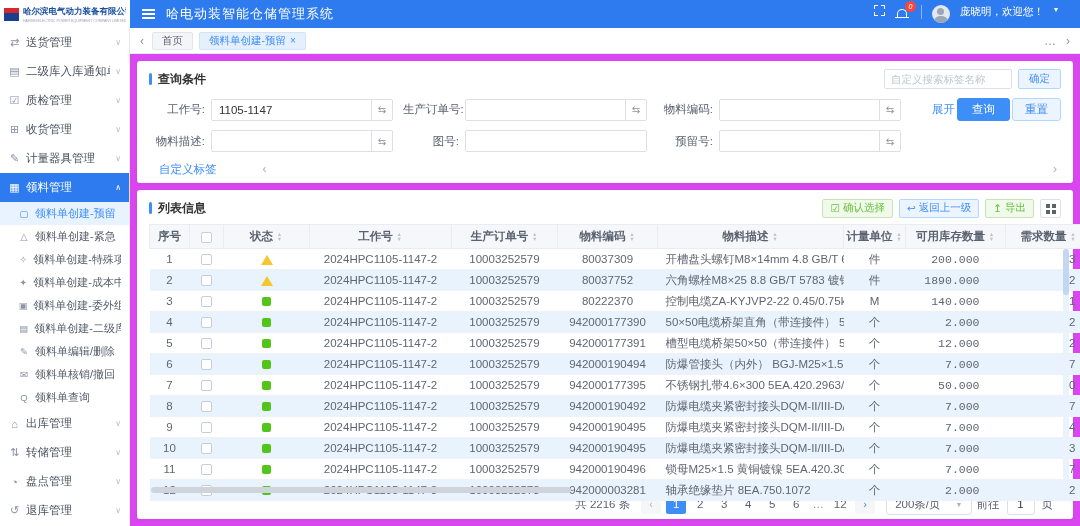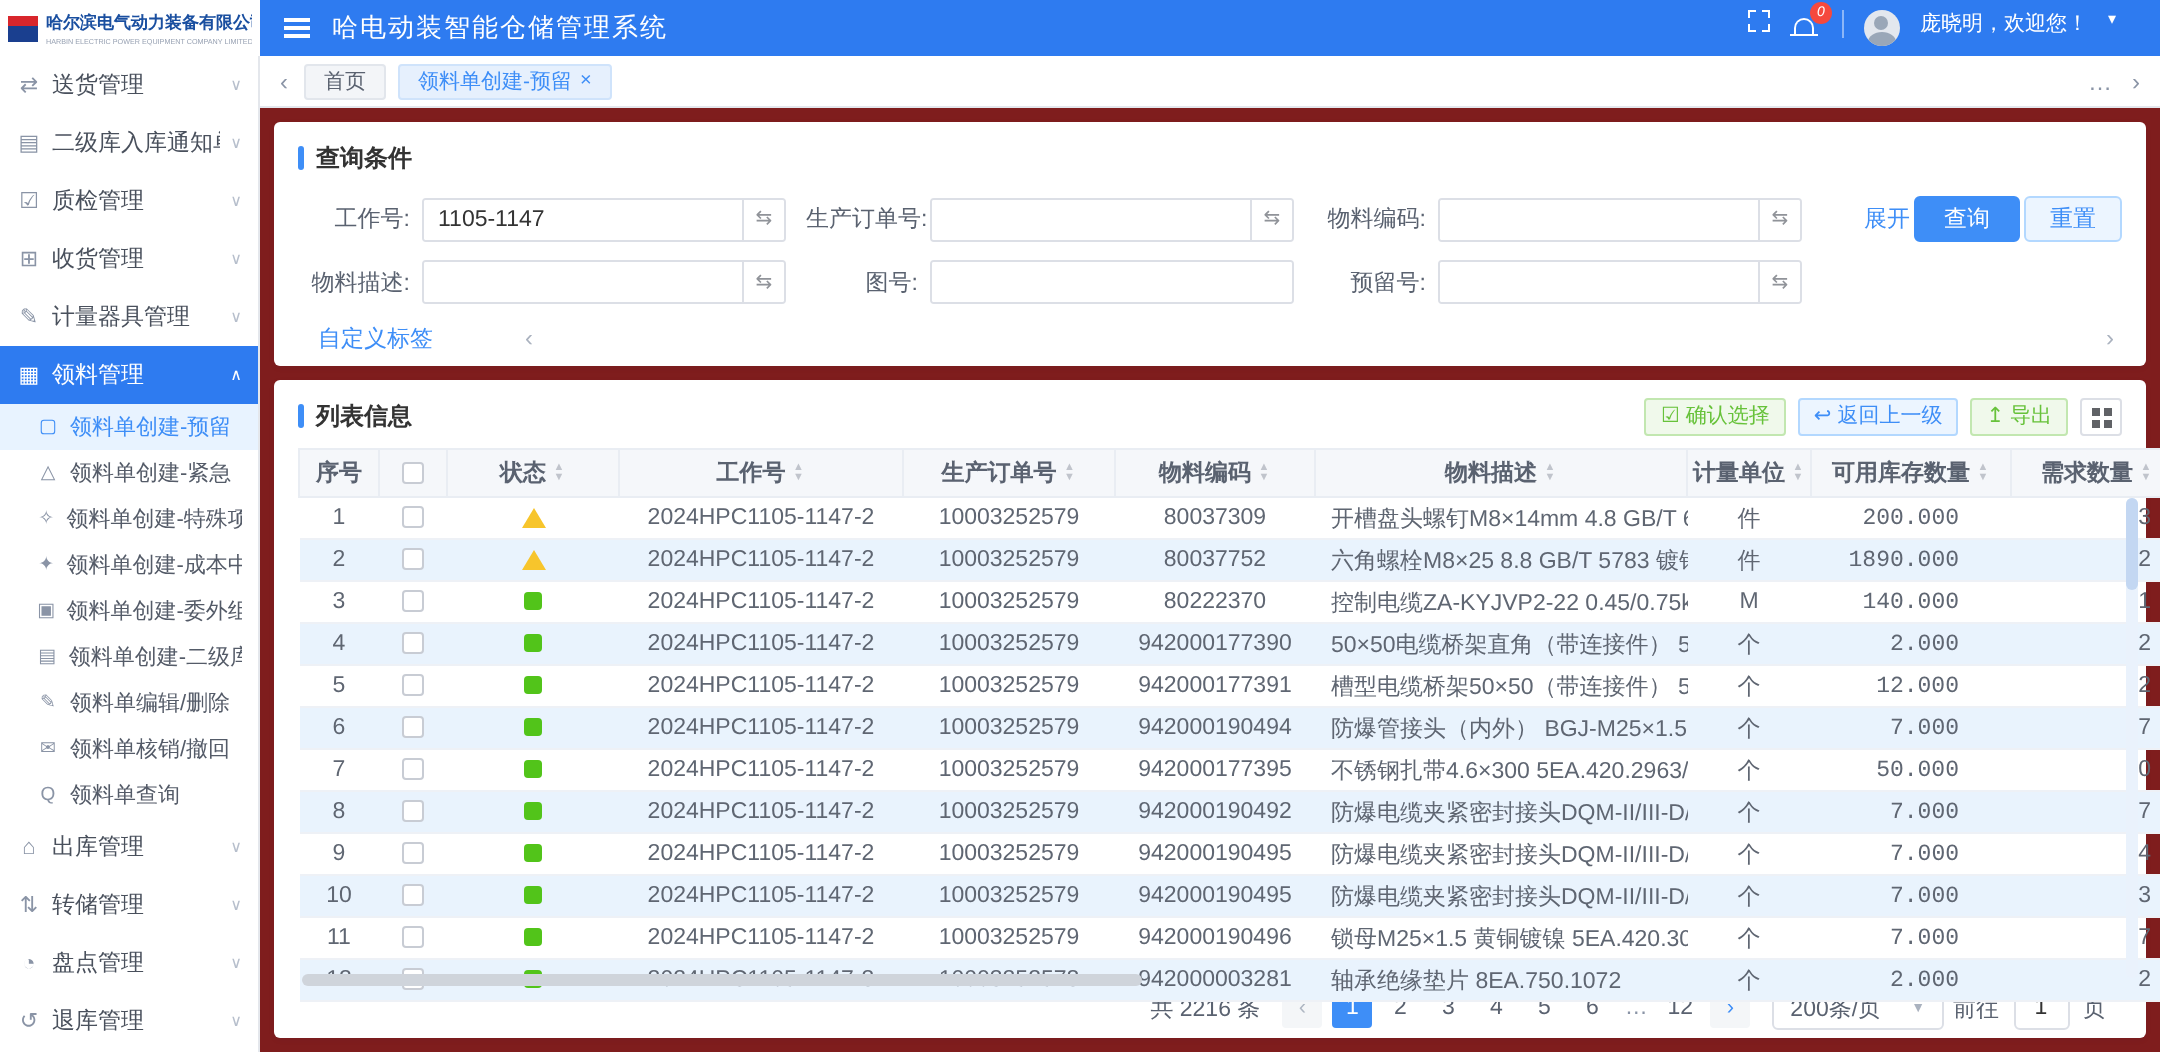--- a/index.html
+++ b/index.html
@@ -54,21 +54,21 @@
   .main{flex:1;display:flex;flex-direction:column;min-width:0;}
   
   .tabbar{height:26px;background:#fff;border-bottom:1px solid #e4e7ed;display:flex;align-items:center;padding:0 8px;gap:6px;flex:0 0 26px;}
   .tab-nav{color:#8a94a6;font-size:12px;cursor:pointer;padding:0 2px;}
   .tabs{display:flex;align-items:flex-start;gap:6px;flex:1;}
   .tab{height:18px;display:inline-flex;align-items:center;gap:4px;background:#f3f5f8;border:1px solid #e2e6ec;border-radius:2px;padding:0 9px;font-size:10.5px;color:#5a6270;cursor:pointer;}
   .tab.active{background:#e6f0fd;border-color:#cfe3fb;color:#3e8ef7;}
   .tab-close{font-size:10px;color:#8a94a6;cursor:pointer;}
   .tab.active .tab-close{color:#3e8ef7;}
 
-  .content{flex:1;padding:7px;display:flex;flex-direction:column;gap:7px;min-height:0;background:#7f1d1d;}
+  .content{flex:1;padding:7px;display:flex;flex-direction:column;gap:7px;min-height:0;background:#d946ef;}
   .panel{background:#fff;border-radius:3px;box-shadow:0 1px 3px rgba(20,40,80,.06);}
   .panel-head{display:flex;align-items:center;gap:6px;height:20px;}
   .head-bar{width:3px;height:12px;background:#3e8ef7;border-radius:2px;}
   .head-title{font-size:12px;font-weight:bold;color:#333;}
   .head-right{margin-left:auto;display:flex;align-items:center;gap:6px;}
 
   
   .query-panel{padding:8px 12px 6px;flex:0 0 auto;}
   .tag-input{width:128px;height:20px;border:1px solid #dcdfe6;border-radius:2px;font-size:10.5px;padding:0 6px;color:#333;outline:none;}
   .tag-input::placeholder{color:#bfc6cf;}
@@ -272,20 +272,24 @@
         <span class="tab-nav">…</span>
         <span class="tab-nav">›</span>
       </div>
 
       <div class="content">
 
         <section class="panel query-panel">
           <div class="panel-head">
             <span class="head-bar"></span>
             <span class="head-title">查询条件</span>
+            <div class="head-right">
+              <input class="tag-input" placeholder="自定义搜索标签名称" style="">
+              <button class="btn-confirm">确定</button>
+            </div>
           </div>
           <div>
               <div class="q-row">
                 <div class="q-field">
                   <label class="q-label">工作号:</label>
                   <span class="q-input-box">
                     <input class="q-input" value="1105-1147" style="">
                     <span class="q-addon">⇆</span>
                   </span>
                 </div>

